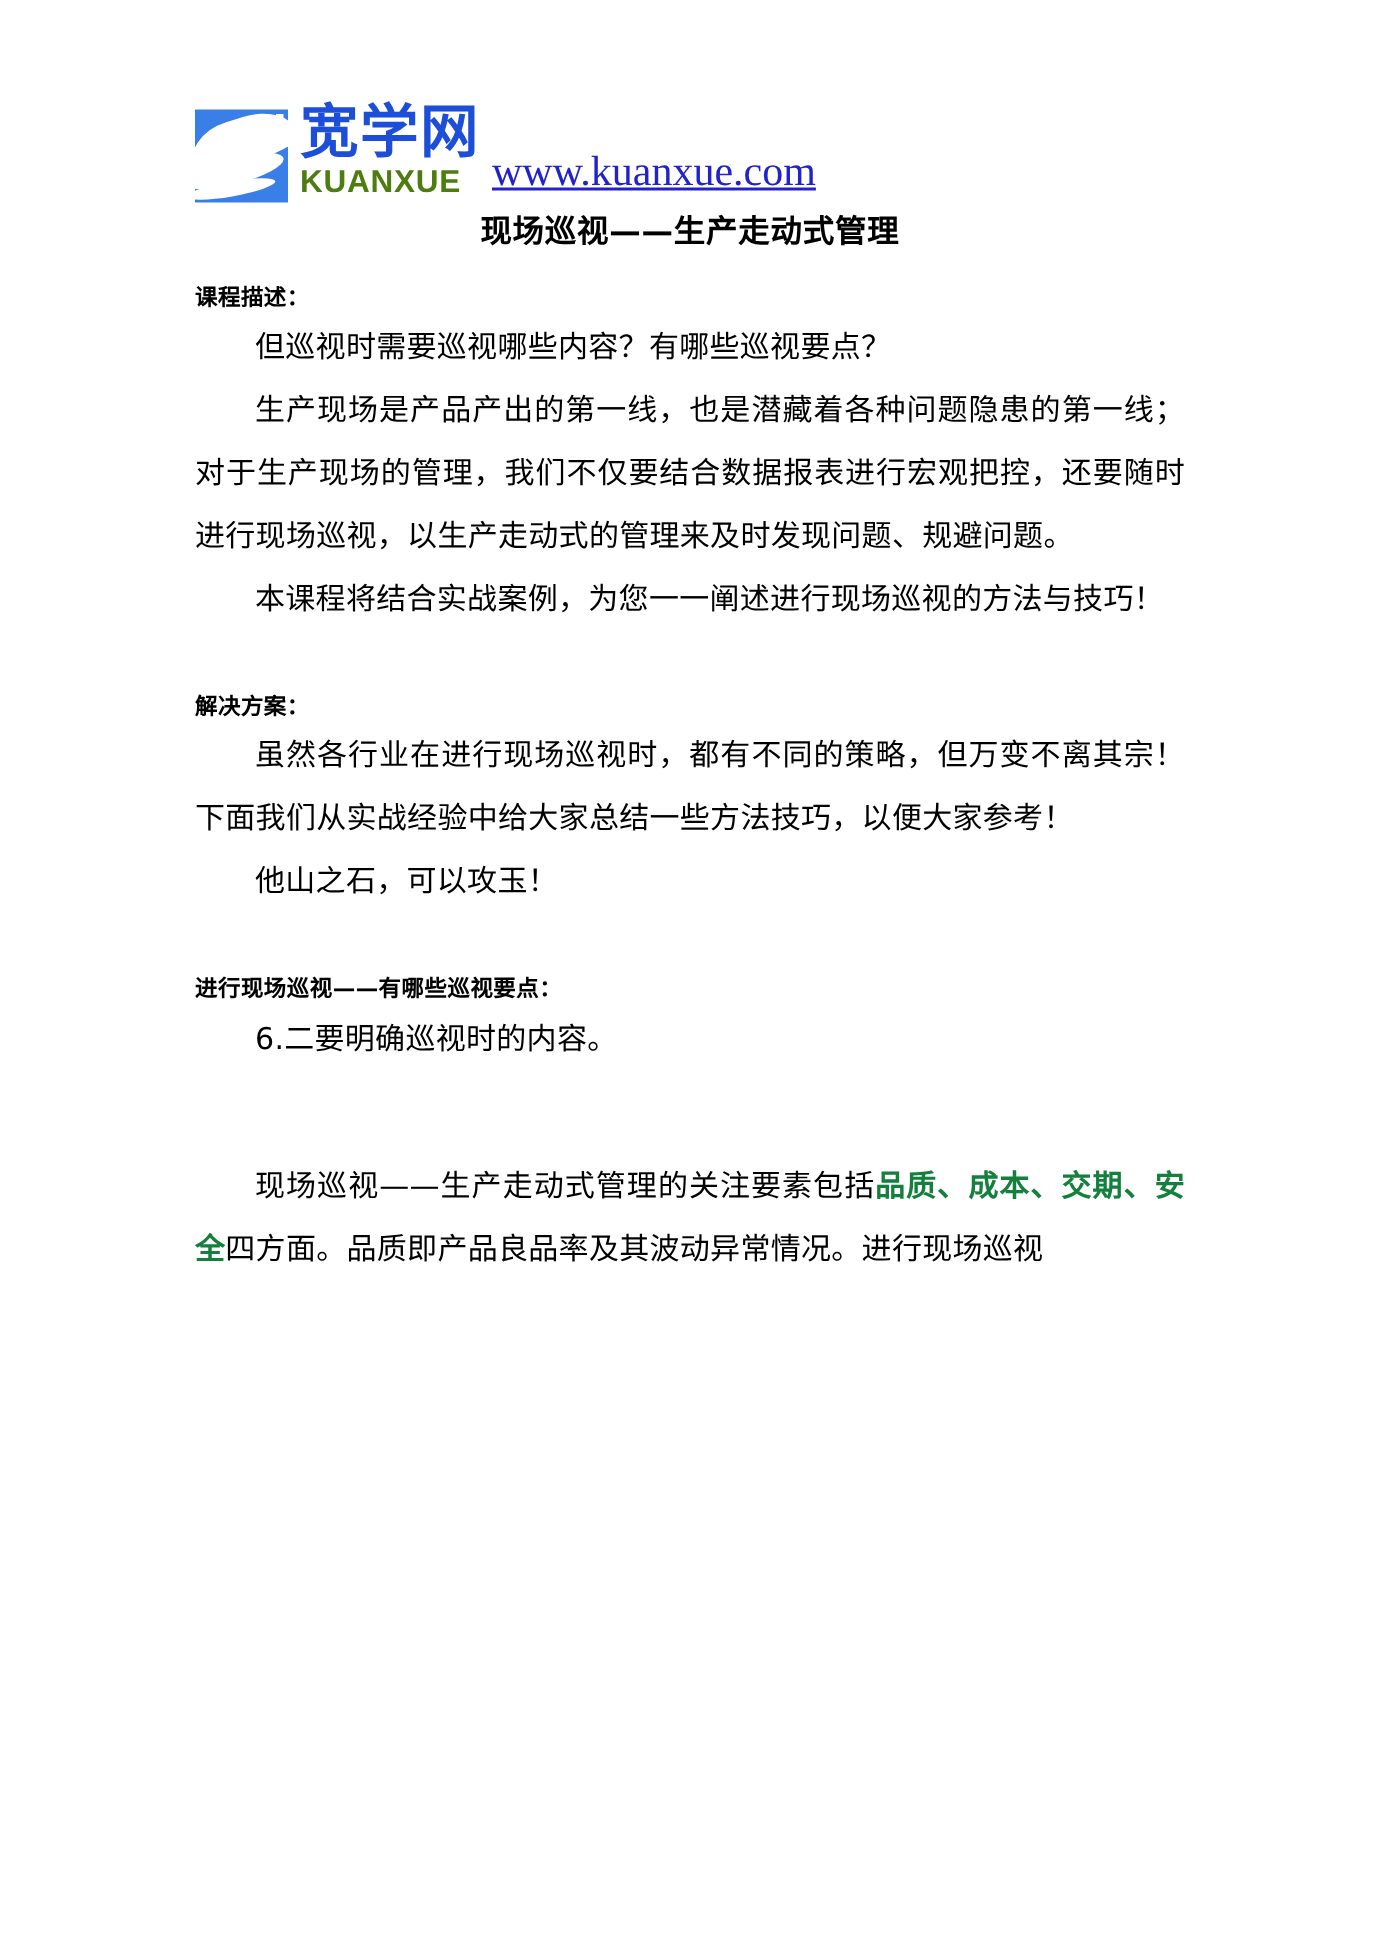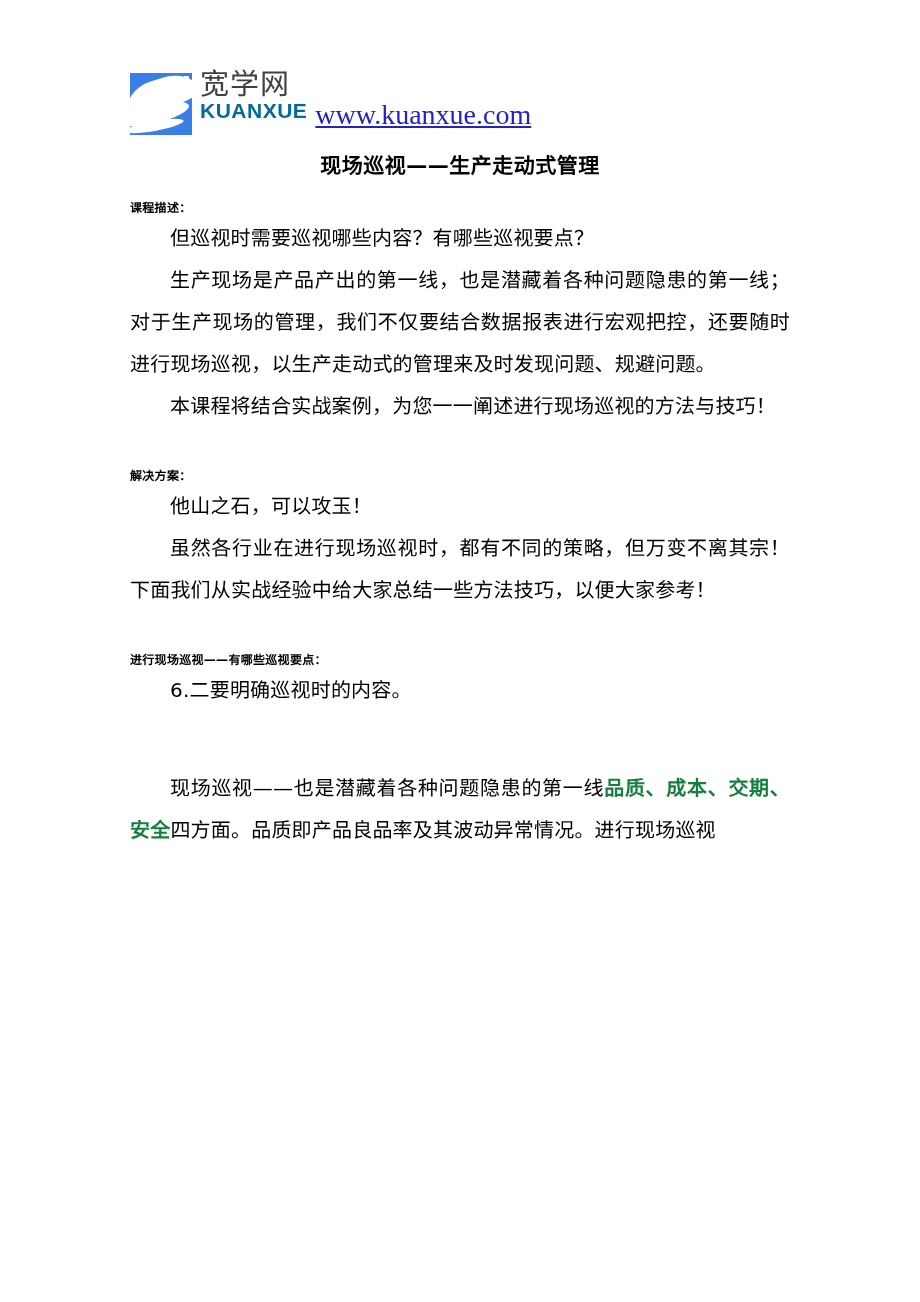--- a/index.html
+++ b/index.html
@@ -87,65 +87,65 @@
   }
   .logo-checks i { display: block; background: transparent; }
   .logo-checks i.on { background: #ffffff; }
 
   .logo-words {
     margin-left: 8px;
     line-height: 1;
   }
   .logo-cn {
     font-family: "DejaVu Sans", "Liberation Sans", sans-serif;
-    font-weight: normal;
-    font-size: 29px;
+    font-weight: bold;
+    font-size: 39px;
     letter-spacing: 1px;
-    color: #404040;
+    color: #1d4ed8;
     display: block;
     line-height: 1.05;
   }
   .logo-en {
     font-family: "Liberation Sans", sans-serif;
     font-weight: bold;
     font-size: 21px;
     letter-spacing: 0.5px;
-    color: #0369a1;
+    color: #4d7c0f;
     display: block;
     margin-top: 1px;
   }
   .site-url {
     font-family: "Liberation Serif", "DejaVu Serif", serif;
     font-size: 28px;
     color: #2222cc;
     margin-left: 8px;
     margin-bottom: 4px;
     white-space: nowrap;
   }
 
   
   .doc {
     position: absolute;
     left: 130px;
-    top: 152px;
+    top: 140px;
     width: 660px;
   }
   .doc-title {
     font-family: "DejaVu Sans", "Liberation Sans", sans-serif;
     font-weight: bold;
     font-size: 21px;
     text-align: center;
     letter-spacing: 0.5px;
     margin: 0 0 18px 0;
     line-height: 1.4;
   }
   .section-heading {
     font-family: "DejaVu Sans", "Liberation Sans", sans-serif;
     font-weight: bold;
-    font-size: 12px;
+    font-size: 15px;
     letter-spacing: 0.3px;
     margin: 0;
     line-height: 1.5;
   }
   .para {
     font-family: "DejaVu Sans", "Liberation Sans", sans-serif;
     font-size: 20px;
     line-height: 2.1;
     margin: 0;
     text-align: justify;
@@ -203,30 +203,30 @@
     <p class="para indent">但巡视时需要巡视哪些内容？有哪些巡视要点？</p>
 
     <p class="para indent">生产现场是产品产出的第一线，也是潜藏着各种问题隐患的第一线；对于生产现场的管理，我们不仅要结合数据报表进行宏观把控，还要随时进行现场巡视，以生产走动式的管理来及时发现问题、规避问题。</p>
 
     <p class="para indent">本课程将结合实战案例，为您一一阐述进行现场巡视的方法与技巧！</p>
 
     <div class="spacer-md"></div>
 
     <h2 class="section-heading">解决方案：</h2>
 
+    <p class="para indent">虽然各行业在进行现场巡视时，都有不同的策略，但万变不离其宗！下面我们从实战经验中给大家总结一些方法技巧，以便大家参考！</p>
+
     <p class="para indent">他山之石，可以攻玉！</p>
 
-    <p class="para indent">虽然各行业在进行现场巡视时，都有不同的策略，但万变不离其宗！下面我们从实战经验中给大家总结一些方法技巧，以便大家参考！</p>
-
     <div class="spacer-md"></div>
 
     <h2 class="section-heading">进行现场巡视——有哪些巡视要点：</h2>
 
 
     <p class="para indent">6.二要明确巡视时的内容。</p>
 
     <div class="spacer-lg"></div>
 
-    <p class="para indent"><span>现场巡视——也是潜藏着各种问题隐患的第一线</span><span class="hl">品质</span><span class="hl">、</span><span class="hl">成本</span><span class="hl">、</span><span class="hl">交期</span><span class="hl">、</span><span class="hl">安全</span><span>四方面。品质即产品良品率及其波动异常情况。进行现场巡视</span></p>
+    <p class="para indent"><span>现场巡视——生产走动式管理的关注要素包括</span><span class="hl">品质</span><span class="hl">、</span><span class="hl">成本</span><span class="hl">、</span><span class="hl">交期</span><span class="hl">、</span><span class="hl">安全</span><span>四方面。品质即产品良品率及其波动异常情况。进行现场巡视</span></p>
 
   </div>
 
 </div>
 
 </body></html>

